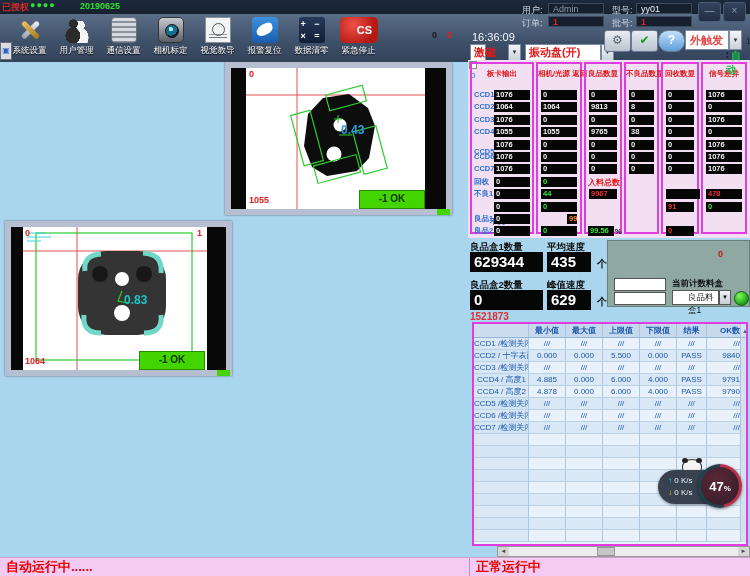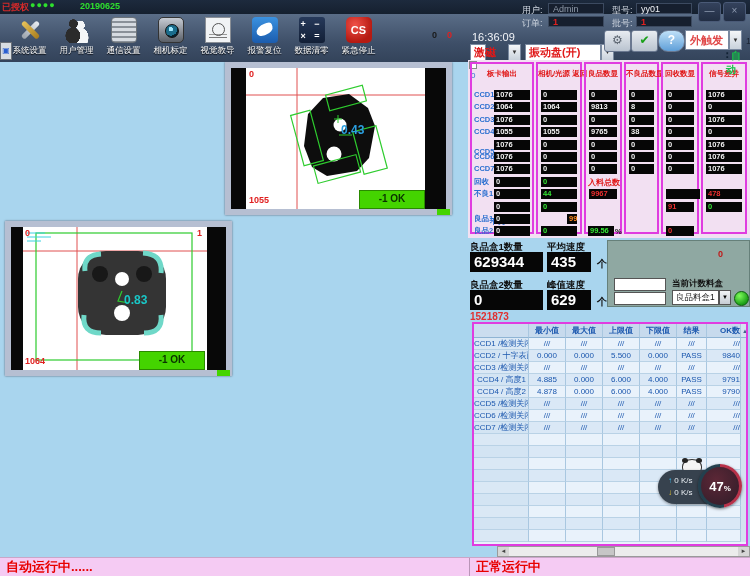--- a/index.html
+++ b/index.html
@@ -32,21 +32,21 @@
   .ic-camera-icon{border-radius:5px;background:linear-gradient(#c7ccd4,#5a5f67);border:1px solid #333;box-sizing:border-box;}
   .ic-camera-icon::after{content:"";position:absolute;left:6px;top:6px;width:12px;height:12px;border-radius:50%;background:radial-gradient(circle at 40% 35%,#9fe8ff 0 20%,#1b6d8c 21% 60%,#08222e 61%);border:1px solid #111;}
   .ic-vision-icon{background:#f1f3f5;border:1px solid #8a8f96;box-sizing:border-box;}
   .ic-vision-icon::after{content:"";position:absolute;left:6px;top:5px;width:11px;height:11px;border:1px solid #555;border-radius:50%;}
   .ic-vision-icon::before{content:"";position:absolute;left:3px;bottom:4px;width:18px;height:1px;background:#777;box-shadow:0 -3px 0 #999;}
   .ic-report-icon{background:#f4f4f6;border:1px solid #9a9fa5;box-sizing:border-box;}
   .ic-report-icon::after{content:"";position:absolute;left:5px;top:8px;width:13px;height:9px;border-radius:50%;background:radial-gradient(#e03030,#911);}
   .ic-alarm-icon{border-radius:4px;background:linear-gradient(#3b92e0,#1b5cae);}
   .ic-alarm-icon::after{content:"";position:absolute;left:4px;top:7px;width:17px;height:11px;background:#fff;border-radius:70% 30% 60% 40%;transform:rotate(-18deg);}
   .ic-calc-icon{border-radius:3px;background:linear-gradient(#26395a,#121f36);color:#fff;font-size:9px;font-weight:bold;text-align:center;line-height:12px;letter-spacing:3px;padding-top:1px;box-sizing:border-box;}
-  .ic-stop-icon{border-radius:5px;background:radial-gradient(circle at 35% 30%,#f05048,#b51a12 70%);color:#fff;font-weight:bold;font-size:11px;text-align:center;line-height:26px;}
+  .ic-stop-icon{border-radius:5px;background:radial-gradient(circle at 35% 30%,#f05048,#b51a12 70%);color:#fff;font-weight:bold;font-size:11px;text-align:center;line-height:26px;padding-left:12px;}
   .stop-counters{position:absolute;left:432px;top:16px;font-size:9px;font-weight:bold;z-index:25;}
   .stop-counters .c0{color:#1a1a1a;margin-right:10px;}
   .stop-counters .c1{color:#e02020;}
   
   .midcluster{position:absolute;left:468px;top:14px;width:150px;height:48px;z-index:25;}
   .time{position:absolute;left:4px;top:3px;color:#f2f4f8;font-size:11px;}
   .sel{position:absolute;top:16px;height:17px;background:#fff;border:1px solid #7a8aa0;box-sizing:border-box;color:#e01818;font-weight:bold;font-size:11px;line-height:15px;padding-left:3px;white-space:nowrap;}
   .sel-arrow{position:absolute;top:16px;width:13px;height:17px;background:linear-gradient(#f4f6f8,#c9d2dc);border:1px solid #7a8aa0;box-sizing:border-box;font-size:6px;color:#333;text-align:center;line-height:15px;}
   .dbmsg{position:absolute;left:4px;top:37px;font-size:9px;font-weight:bold;color:#e02020;white-space:nowrap;}
   
@@ -92,21 +92,21 @@
   
   .stats{position:absolute;left:468px;top:238px;width:282px;height:84px;}
   .st-label{position:absolute;font-size:9.5px;font-weight:bold;color:#111;white-space:nowrap;}
   .st-box{position:absolute;background:#060606;color:#fff;font-size:15px;font-weight:bold;line-height:20px;padding-left:4px;box-sizing:border-box;height:20px;}
   .st-unit{position:absolute;font-size:10px;font-weight:bold;color:#111;white-space:nowrap;}
   .st-total{position:absolute;left:2px;top:73px;font-size:10px;font-weight:bold;color:#e03030;}
   .hopper{position:absolute;left:139px;top:2px;width:143px;height:67px;background:#8fa8a2;border:1px solid #66807a;box-sizing:border-box;}
   .hop-zero{position:absolute;right:26px;top:8px;font-size:9px;font-weight:bold;color:#c01818;}
   .hop-input{position:absolute;left:6px;width:52px;height:13px;background:#fff;border:1px solid #555;box-sizing:border-box;}
   .hop-label{position:absolute;left:64px;top:37px;font-size:8.5px;font-weight:bold;color:#101010;white-space:nowrap;}
-  .hop-select{position:absolute;left:64px;top:49px;width:47px;height:15px;background:#fff;border:1px solid #555;font-size:8.5px;line-height:13px;padding-left:3px;box-sizing:border-box;color:#111;}
+  .hop-select{position:absolute;left:64px;top:49px;width:47px;height:15px;background:#fff;border:1px solid #555;font-size:8.5px;line-height:13px;padding-left:15px;box-sizing:border-box;color:#111;}
   .hop-selarrow{position:absolute;left:111px;top:49px;width:12px;height:15px;background:linear-gradient(#f2f4f6,#c6cdd4);border:1px solid #555;box-sizing:border-box;font-size:6px;text-align:center;line-height:13px;}
   .hop-led{position:absolute;left:126px;top:50px;width:13px;height:13px;border-radius:50%;background:radial-gradient(circle at 35% 30%,#7dfc5a,#1da018 70%);border:1px solid #0c600c;}
   
   .rtable{position:absolute;left:472px;top:322px;width:276px;height:224px;border:2px solid #e03ce0;box-sizing:border-box;background:#e9f2fb;overflow:hidden;}
   .rt-row{display:flex;height:12px;}
   .rt-row.head{height:14px;background:#c7daed;}
   .rt-row.odd{background:#dae8f6;}
   .rt-cell{flex:none;border-right:1px solid #a9c7e0;border-bottom:1px solid #b9d2e6;font-size:8px;color:#1b57ae;text-align:center;line-height:12px;box-sizing:border-box;overflow:hidden;white-space:nowrap;}
   .rt-row.head .rt-cell{font-weight:bold;line-height:14px;border-bottom:1px solid #8fb4d4;}
   .rt-lab{width:55px;text-align:right;padding-right:2px;background:rgba(205,224,240,.55);}

